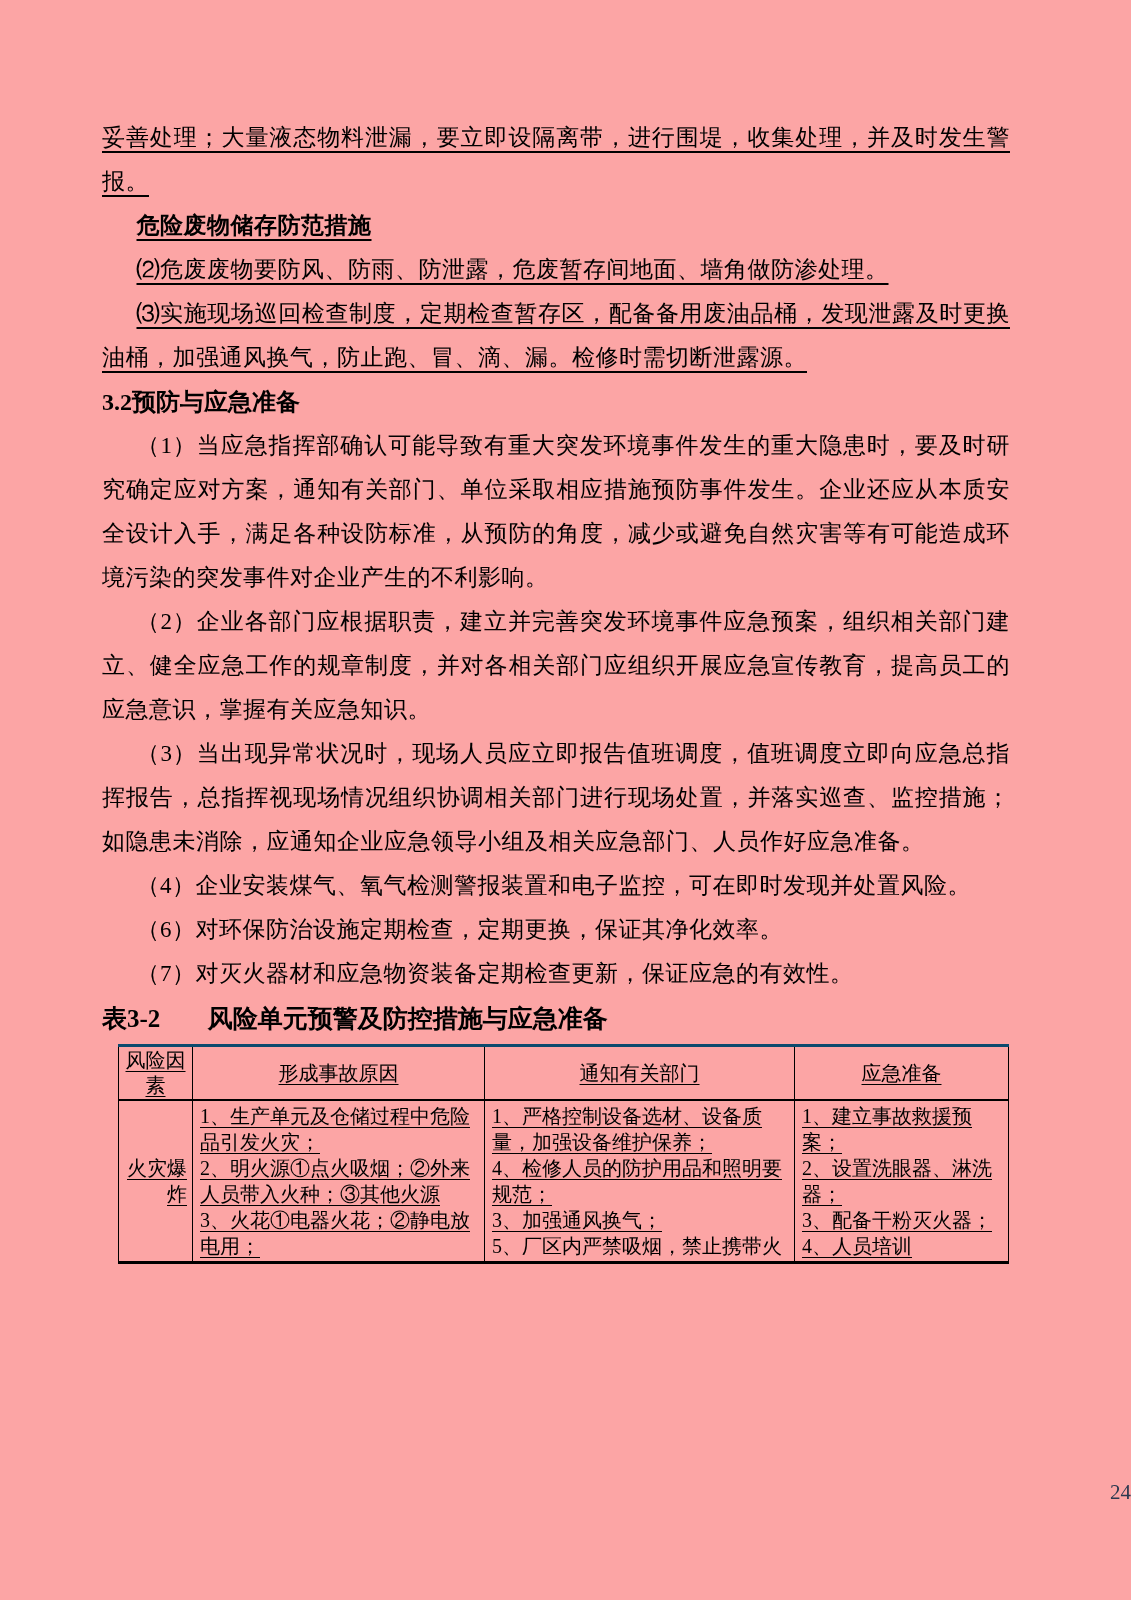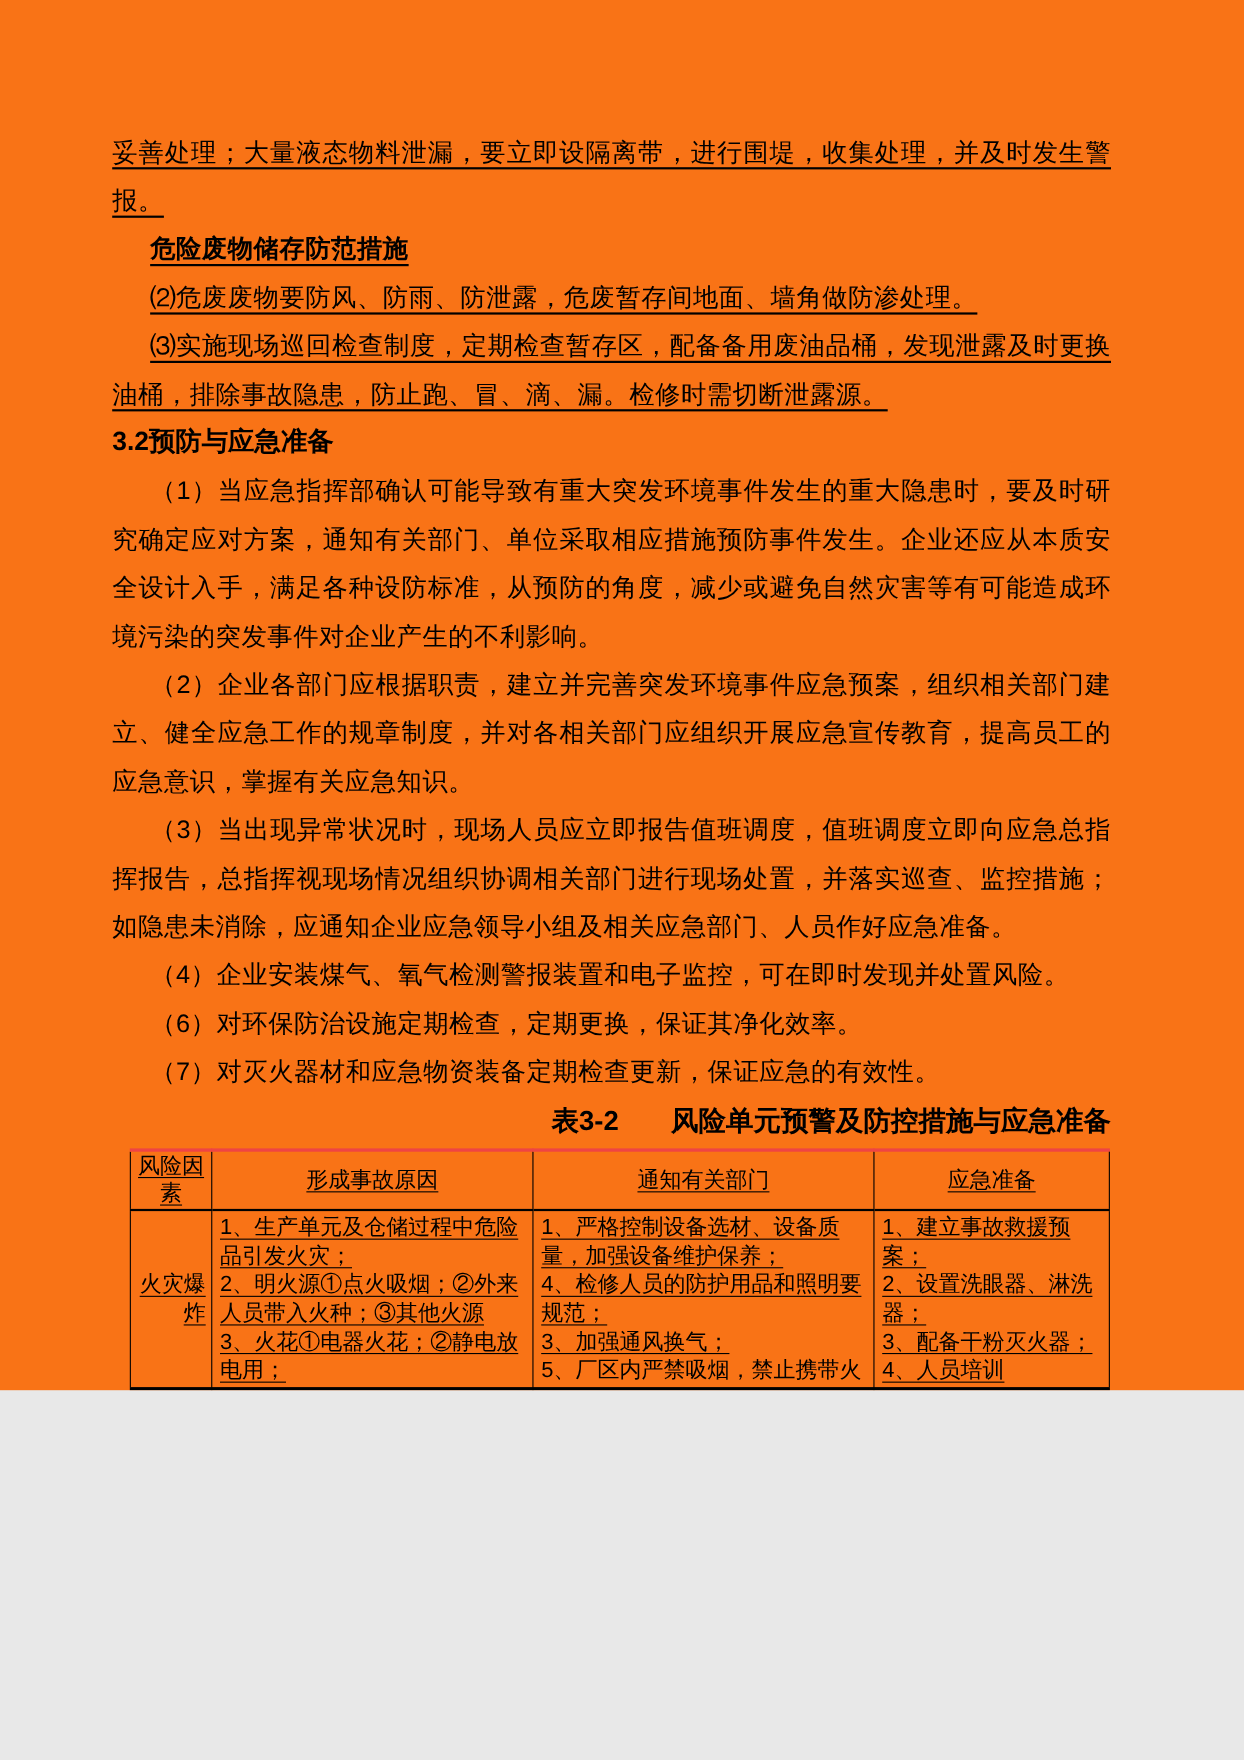--- a/index.html
+++ b/index.html
@@ -1,21 +1,21 @@
 <!DOCTYPE html>
 <html><head>
 <meta charset="utf-8">
 <style>
   html,body{margin:0;padding:0;background:#e8e8e8;}
   .page{
     position:relative;
-    width:1131px;height:1264px;
+    width:1131px;height:1600px;
     margin:0 auto;
-    background:#f97316;
-    font-family:Liberation Sans, sans-serif;
+    background:#fca5a5;
+    font-family:Liberation Serif, serif;
     color:#000;
     overflow:hidden;
   }
   .content{
     position:absolute;
     left:102px;top:116px;
     width:908px;
   }
   p.body{
     margin:0;
@@ -37,31 +37,31 @@
     margin:0;
     font-size:24px;
     line-height:44px;
     font-weight:bold;
   }
   .table-caption{
     margin:0;
     font-size:25px;
     line-height:46px;
     font-weight:bold;
-    text-align:right;
+    text-align:left;
   }
   .table-caption .cap-title{margin-left:1.9em;}
   table.risk{
     width:890px;
     margin-left:16px;
     margin-top:2px;
     border-collapse:collapse;
     table-layout:fixed;
     font-size:20px;
-    border-top:3px solid #ef4444;
+    border-top:3px solid #0c4a6e;
     border-bottom:3px solid #000;
   }
   table.risk col.c1{width:74px;}
   table.risk col.c2{width:292px;}
   table.risk col.c3{width:310px;}
   table.risk col.c4{width:214px;}
   table.risk th, table.risk td{
     border-left:1.5px solid #000;
     border-right:1.5px solid #000;
     vertical-align:middle;
@@ -97,21 +97,21 @@
 <body>
 
 <div class="page">
   <div class="content">
 
     <p class="body u">妥善处理；大量液态物料泄漏，要立即设隔离带，进行围堤，收集处理，并及时发生警报。</p>
 
     <p class="body ind bold u">危险废物储存防范措施</p>
 
     <p class="body ind u">⑵危废废物要防风、防雨、防泄露，危废暂存间地面、墙角做防渗处理。</p>
-    <p class="body ind u">⑶实施现场巡回检查制度，定期检查暂存区，配备备用废油品桶，发现泄露及时更换油桶，排除事故隐患，防止跑、冒、滴、漏。检修时需切断泄露源。</p>
+    <p class="body ind u">⑶实施现场巡回检查制度，定期检查暂存区，配备备用废油品桶，发现泄露及时更换油桶，加强通风换气，防止跑、冒、滴、漏。检修时需切断泄露源。</p>
 
     <p class="section-heading">3.2预防与应急准备</p>
 
     <p class="body ind">（1）当应急指挥部确认可能导致有重大突发环境事件发生的重大隐患时，要及时研究确定应对方案，通知有关部门、单位采取相应措施预防事件发生。企业还应从本质安全设计入手，满足各种设防标准，从预防的角度，减少或避免自然灾害等有可能造成环境污染的突发事件对企业产生的不利影响。</p>
     <p class="body ind">（2）企业各部门应根据职责，建立并完善突发环境事件应急预案，组织相关部门建立、健全应急工作的规章制度，并对各相关部门应组织开展应急宣传教育，提高员工的应急意识，掌握有关应急知识。</p>
     <p class="body ind">（3）当出现异常状况时，现场人员应立即报告值班调度，值班调度立即向应急总指挥报告，总指挥视现场情况组织协调相关部门进行现场处置，并落实巡查、监控措施；如隐患未消除，应通知企业应急领导小组及相关应急部门、人员作好应急准备。</p>
     <p class="body ind">（4）企业安装煤气、氧气检测警报装置和电子监控，可在即时发现并处置风险。</p>
     <p class="body ind">（6）对环保防治设施定期检查，定期更换，保证其净化效率。</p>
     <p class="body ind">（7）对灭火器材和应急物资装备定期检查更新，保证应急的有效性。</p>
 

